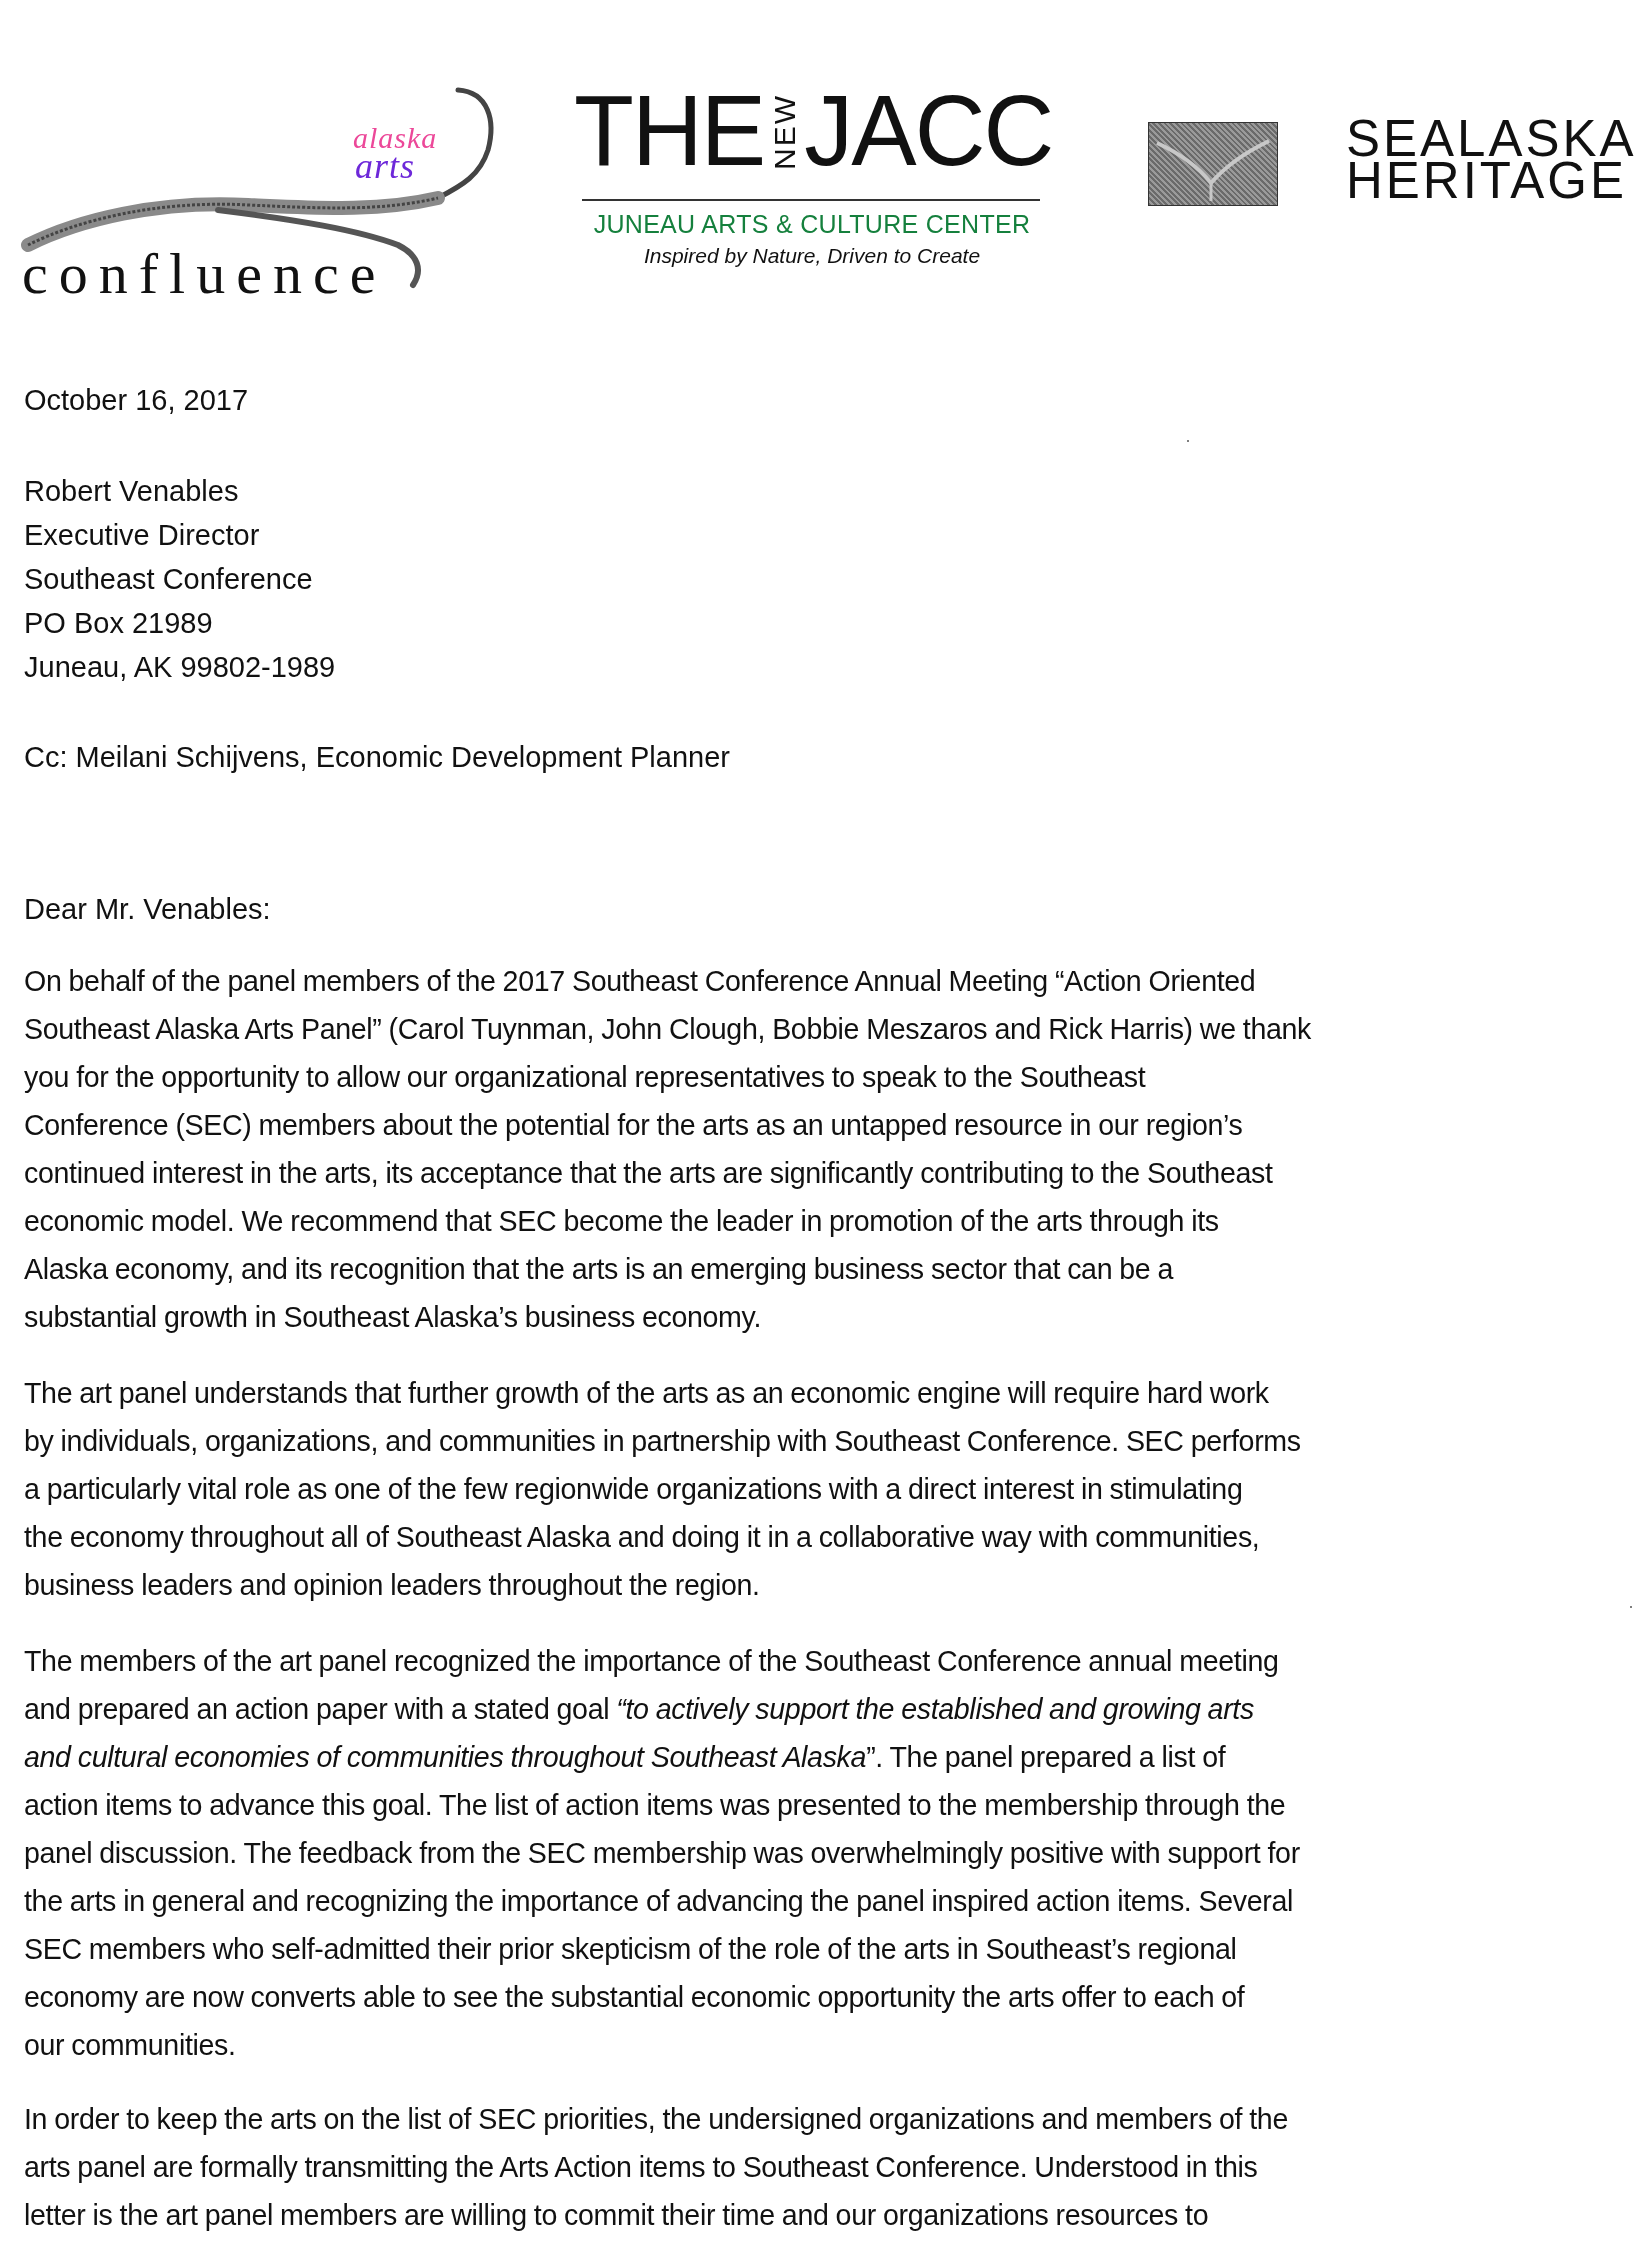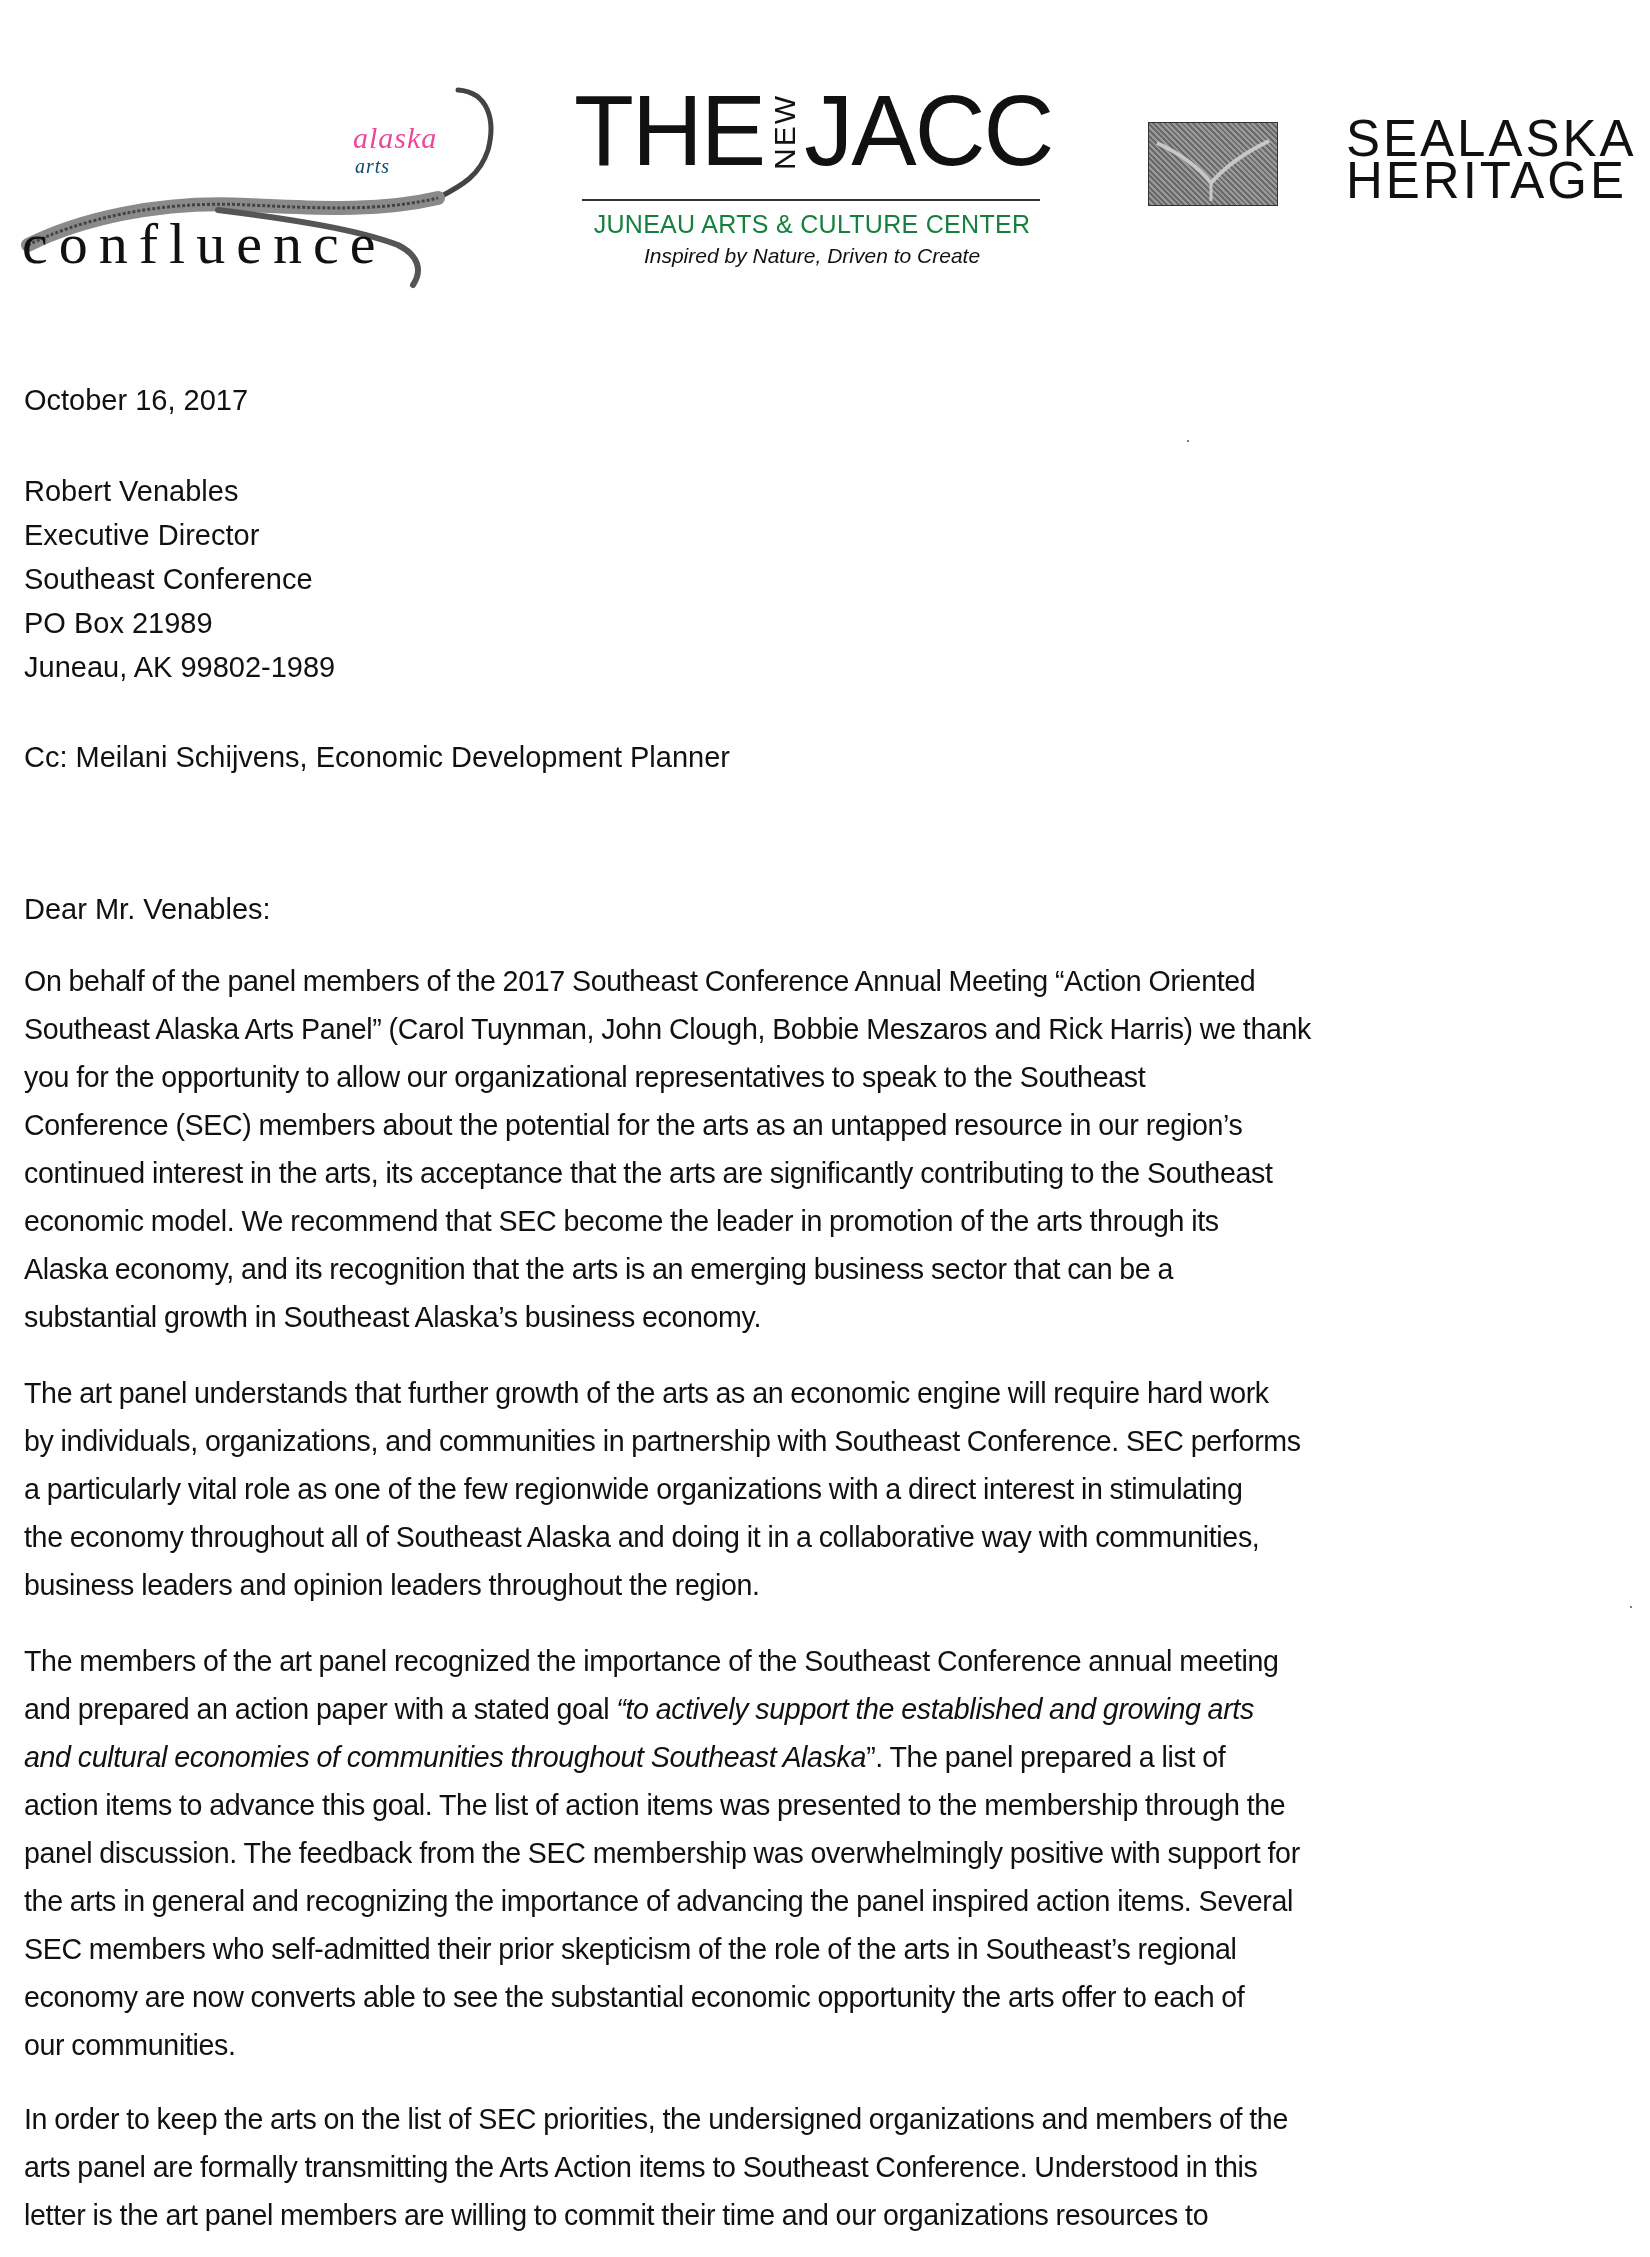--- a/index.html
+++ b/index.html
@@ -42,28 +42,28 @@
       font-size: 30px;
       line-height: 28px;
       color: #ec4899;
       letter-spacing: 1px;
     }
     .conf-arts {
       position: absolute;
       left: 337px; top: 72px;
       font-family: "Liberation Serif", "DejaVu Serif", serif;
       font-style: italic;
-      font-size: 20px;
+      font-size: 36px;
       line-height: 28px;
-      color: #0c4a6e;
+      color: #6d28d9;
       letter-spacing: 1px;
     }
     .conf-word {
       position: absolute;
-      left: 4px; top: 134px;
+      left: 4px; top: 164px;
       font-family: "Liberation Serif", "DejaVu Serif", serif;
       font-size: 58px;
       line-height: 60px;
       letter-spacing: 11px;
       color: #111111;
     }
 
     
     .logo-jacc {
       position: absolute;

